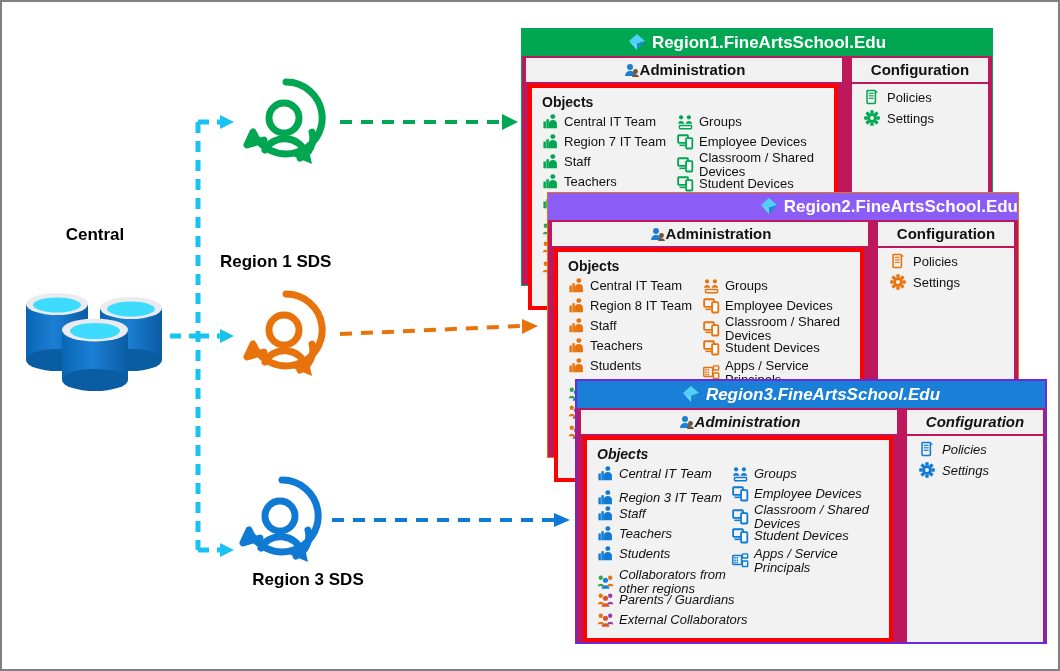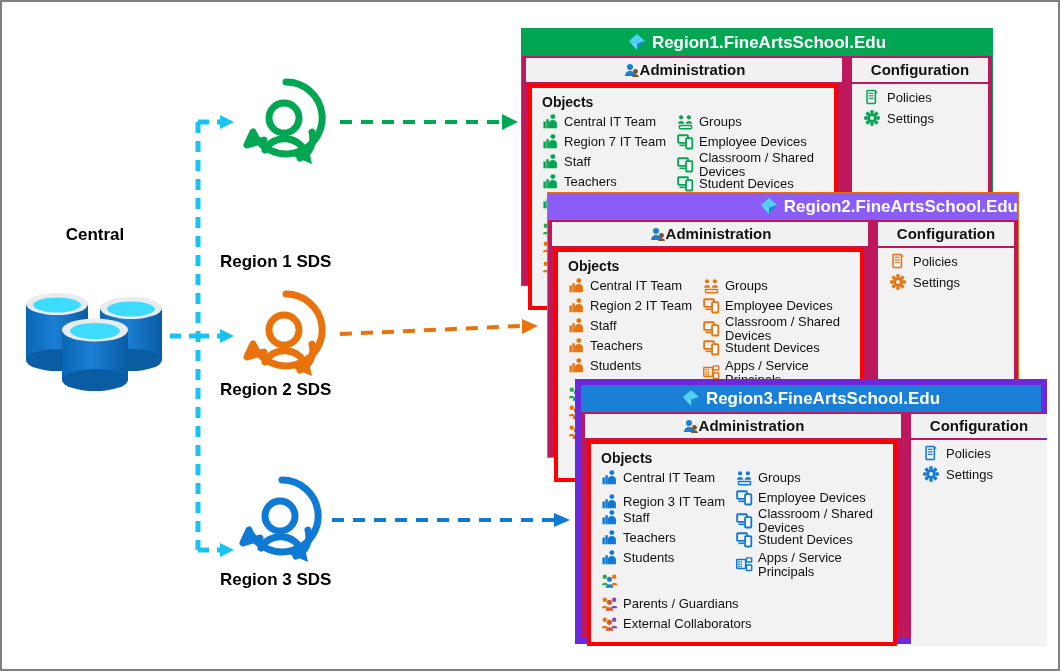--- a/index.html
+++ b/index.html
@@ -140,32 +140,31 @@
 
   <div class="sds" style="left:236px;top:284px;">
     <svg viewBox="0 0 96 96" width="96" height="96">
       <path d="M48 8 a36 36 0 1 1 -33 50 l-6 13 l17 -5" fill="none" stroke="#e8730c" stroke-width="7" stroke-linecap="round" stroke-linejoin="round"></path>
       <circle cx="46" cy="44" r="15" fill="none" stroke="#e8730c" stroke-width="7"></circle>
       <path d="M27 76 a21 18 0 0 1 40 3" fill="none" stroke="#e8730c" stroke-width="7" stroke-linecap="round"></path>
       <path d="M74 58 a22 22 0 0 1 -12 26" fill="none" stroke="#e8730c" stroke-width="7" stroke-linecap="round"></path>
       <polygon points="70,72 55,82 74,90" fill="#e8730c"></polygon>
     </svg>
   </div>
-  <div class="sds-label" style="left:218px;top:378px;">Region 2 SDS</div>
 
   <div class="sds" style="left:232px;top:470px;">
     <svg viewBox="0 0 96 96" width="96" height="96">
       <path d="M48 8 a36 36 0 1 1 -33 50 l-6 13 l17 -5" fill="none" stroke="#0f7ad4" stroke-width="7" stroke-linecap="round" stroke-linejoin="round"></path>
       <circle cx="46" cy="44" r="15" fill="none" stroke="#0f7ad4" stroke-width="7"></circle>
       <path d="M27 76 a21 18 0 0 1 40 3" fill="none" stroke="#0f7ad4" stroke-width="7" stroke-linecap="round"></path>
       <path d="M74 58 a22 22 0 0 1 -12 26" fill="none" stroke="#0f7ad4" stroke-width="7" stroke-linecap="round"></path>
       <polygon points="70,72 55,82 74,90" fill="#0f7ad4"></polygon>
     </svg>
   </div>
-  <div class="sds-label" style="left:218px;top:568px;">Region 3 SDS</div>
+  <div class="sds-label" style="left:206px;top:568px;text-align:center;">Region 3 SDS</div>
 
   <div class="win" id="win1" style="left:519px;top:26px;width:472px;height:258px;border:1px solid #00a651;">
     <div class="win-title" style="background:#00a651;">
       <span class="tbicon">
         <svg viewBox="0 0 20 20" width="18" height="18">
           <polygon points="10,1 19,9 10,12 1,9" fill="#4fd0f7"></polygon>
           <polygon points="10,12 19,9 10,19" fill="#1e8bcd"></polygon>
           <polygon points="10,12 1,9 10,19" fill="#5fd9ff"></polygon>
         </svg>
       </span><span>Region1.FineArtsSchool.Edu</span>
@@ -386,21 +385,21 @@
                   </svg></span>
                 <span class="ot">Central IT Team</span>
               </div>
               <div class="obj-item" style="left: 10px; top: 20px;">
                 <span class="oi"><svg viewBox="0 0 18 18" width="17" height="17">
                     <circle cx="11.5" cy="3.8" r="2.6" fill="#e8730c"></circle>
                     <path d="M7.2 10.8 a4.4 4.4 0 0 1 8.6 0 l0 5.4 l-8.6 0 z" fill="#e8730c"></path>
                     <rect x="1.5" y="9" width="2.6" height="7.2" fill="#e8730c"></rect>
                     <rect x="4.6" y="6.6" width="2.6" height="9.6" fill="#e8730c"></rect>
                   </svg></span>
-                <span class="ot">Region 2 IT Team</span>
+                <span class="ot">Region 8 IT Team</span>
               </div>
               <div class="obj-item" style="left: 10px; top: 40px;">
                 <span class="oi"><svg viewBox="0 0 18 18" width="17" height="17">
                     <circle cx="11.5" cy="3.8" r="2.6" fill="#e8730c"></circle>
                     <path d="M7.2 10.8 a4.4 4.4 0 0 1 8.6 0 l0 5.4 l-8.6 0 z" fill="#e8730c"></path>
                     <rect x="1.5" y="9" width="2.6" height="7.2" fill="#e8730c"></rect>
                     <rect x="4.6" y="6.6" width="2.6" height="9.6" fill="#e8730c"></rect>
                   </svg></span>
                 <span class="ot">Staff</span>
               </div>
@@ -537,21 +536,21 @@
                     <circle cx="9" cy="9" r="2.3" fill="#f2f2f2"></circle>
                   </svg></span>
                 <span>Settings</span>
               </div>
             </div>
         </div>
       </div>
     </div>
   </div>
 
-  <div class="win" id="win3" style="left:573px;top:377px;width:472px;height:265px;border:6px solid #6d28d9;">
+  <div class="win" id="win3" style="left:573px;top:377px;width:472px;height:265px;border:2px solid #6d28d9;font-style:italic;">
     <div class="win-title" style="background:#1a7fd6;">
       <span class="tbicon">
         <svg viewBox="0 0 20 20" width="18" height="18">
           <polygon points="10,1 19,9 10,12 1,9" fill="#4fd0f7"></polygon>
           <polygon points="10,12 19,9 10,19" fill="#1e8bcd"></polygon>
           <polygon points="10,12 1,9 10,19" fill="#5fd9ff"></polygon>
         </svg>
       </span><span>Region3.FineArtsSchool.Edu</span>
     </div>
     <div class="win-body">
@@ -616,20 +615,22 @@
               </div>
               <div class="obj-item" style="left: 10px; top: 103px;">
                 <span class="oi"><svg viewBox="0 0 18 18" width="17" height="17">
                     <circle cx="4" cy="5" r="2.3" fill="#2aa84a"></circle>
                     <path d="M0.6 14 a3.7 3.7 0 0 1 7 0z" fill="#2aa84a"></path>
                     <circle cx="14" cy="5" r="2.3" fill="#e8730c"></circle>
                     <path d="M10.6 14 a3.7 3.7 0 0 1 7 0z" fill="#e8730c"></path>
                     <circle cx="9" cy="7.6" r="2.7" fill="#1b7fd4"></circle>
                     <path d="M4.9 16.6 a4.2 4.2 0 0 1 8.3 0z" fill="#1b7fd4"></path>
                   </svg></span>
+                <span class="ot">Collaborators from
+other regions</span>
               </div>
               <div class="obj-item" style="left: 10px; top: 126px;">
                 <span class="oi"><svg viewBox="0 0 18 18" width="17" height="17">
                     <circle cx="4" cy="5" r="2.3" fill="#e8730c"></circle>
                     <path d="M0.6 14 a3.7 3.7 0 0 1 7 0z" fill="#e8730c"></path>
                     <circle cx="14" cy="5" r="2.3" fill="#8e44ad"></circle>
                     <path d="M10.6 14 a3.7 3.7 0 0 1 7 0z" fill="#8e44ad"></path>
                     <circle cx="9" cy="7.6" r="2.7" fill="#d8542a"></circle>
                     <path d="M4.9 16.6 a4.2 4.2 0 0 1 8.3 0z" fill="#d8542a"></path>
                   </svg></span>

